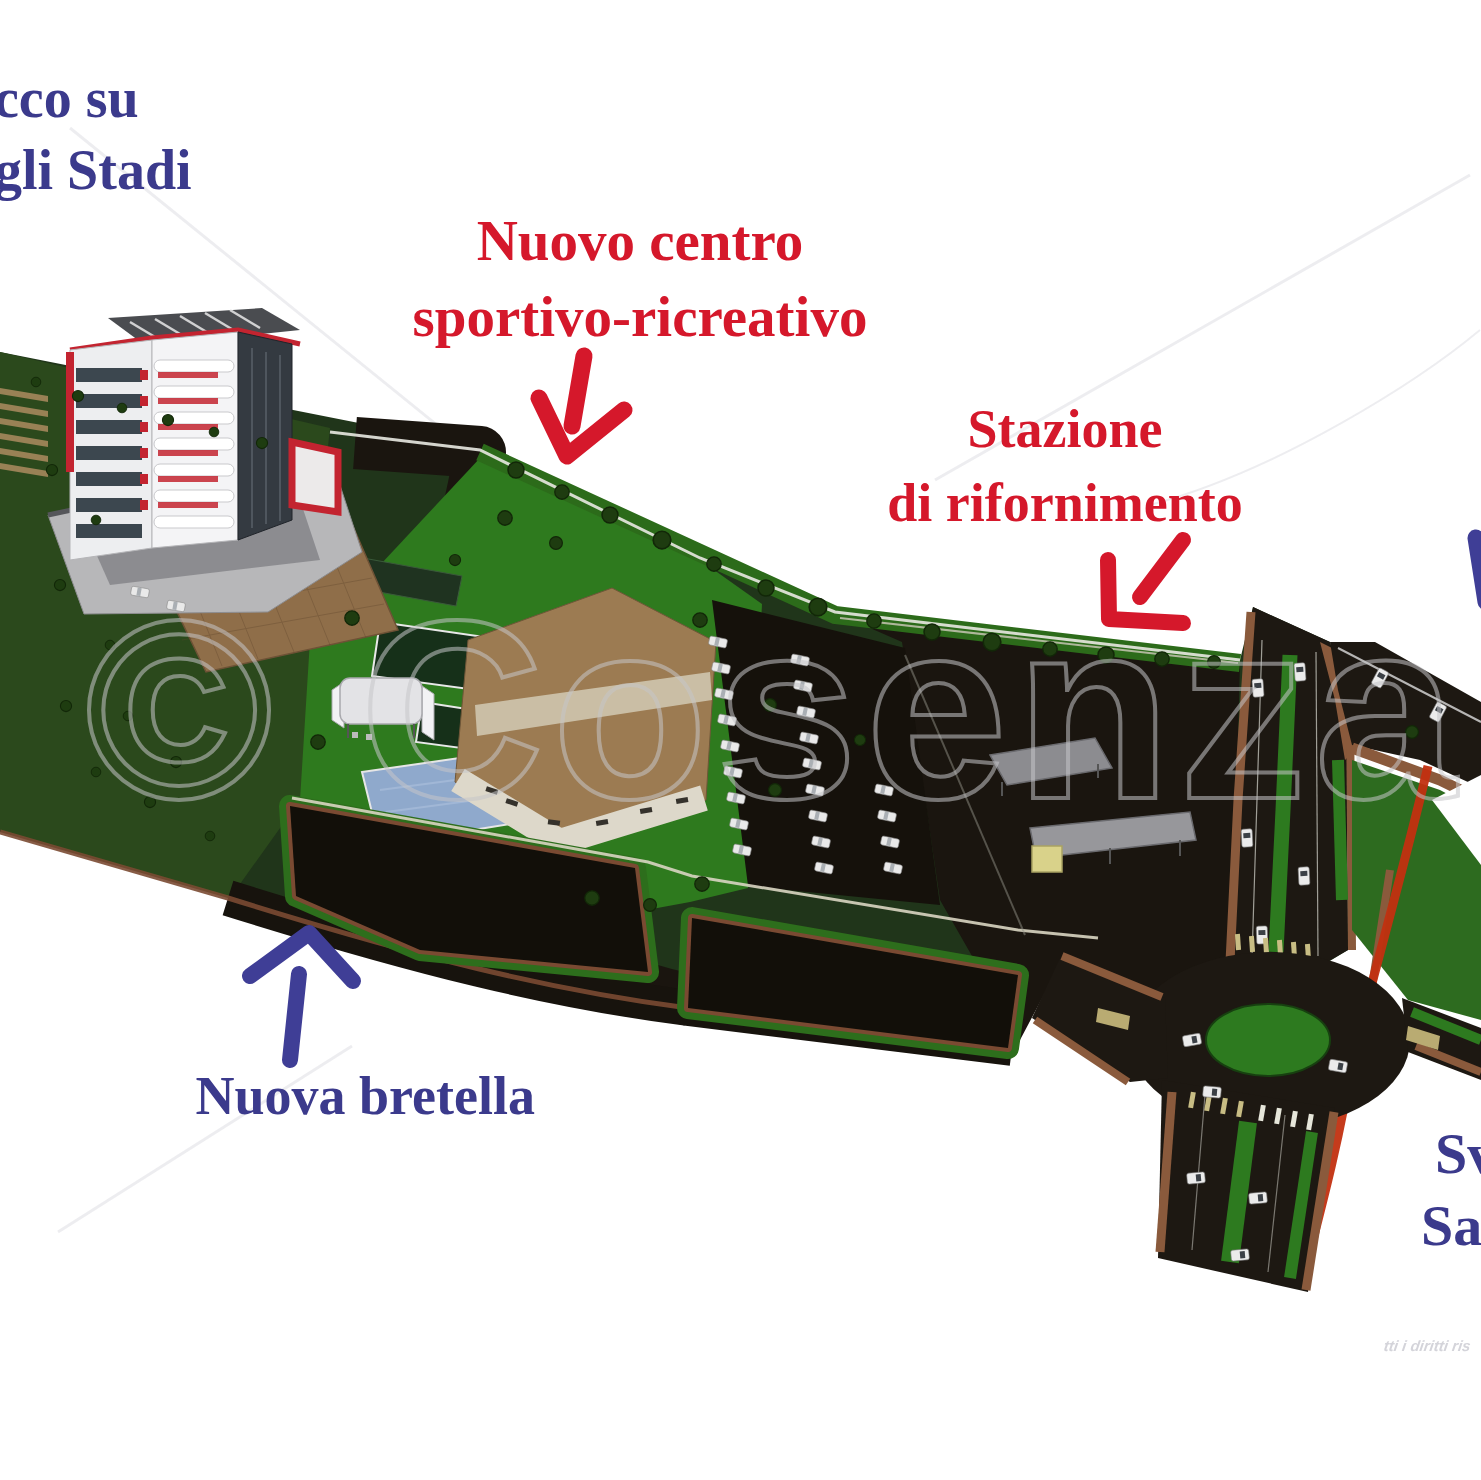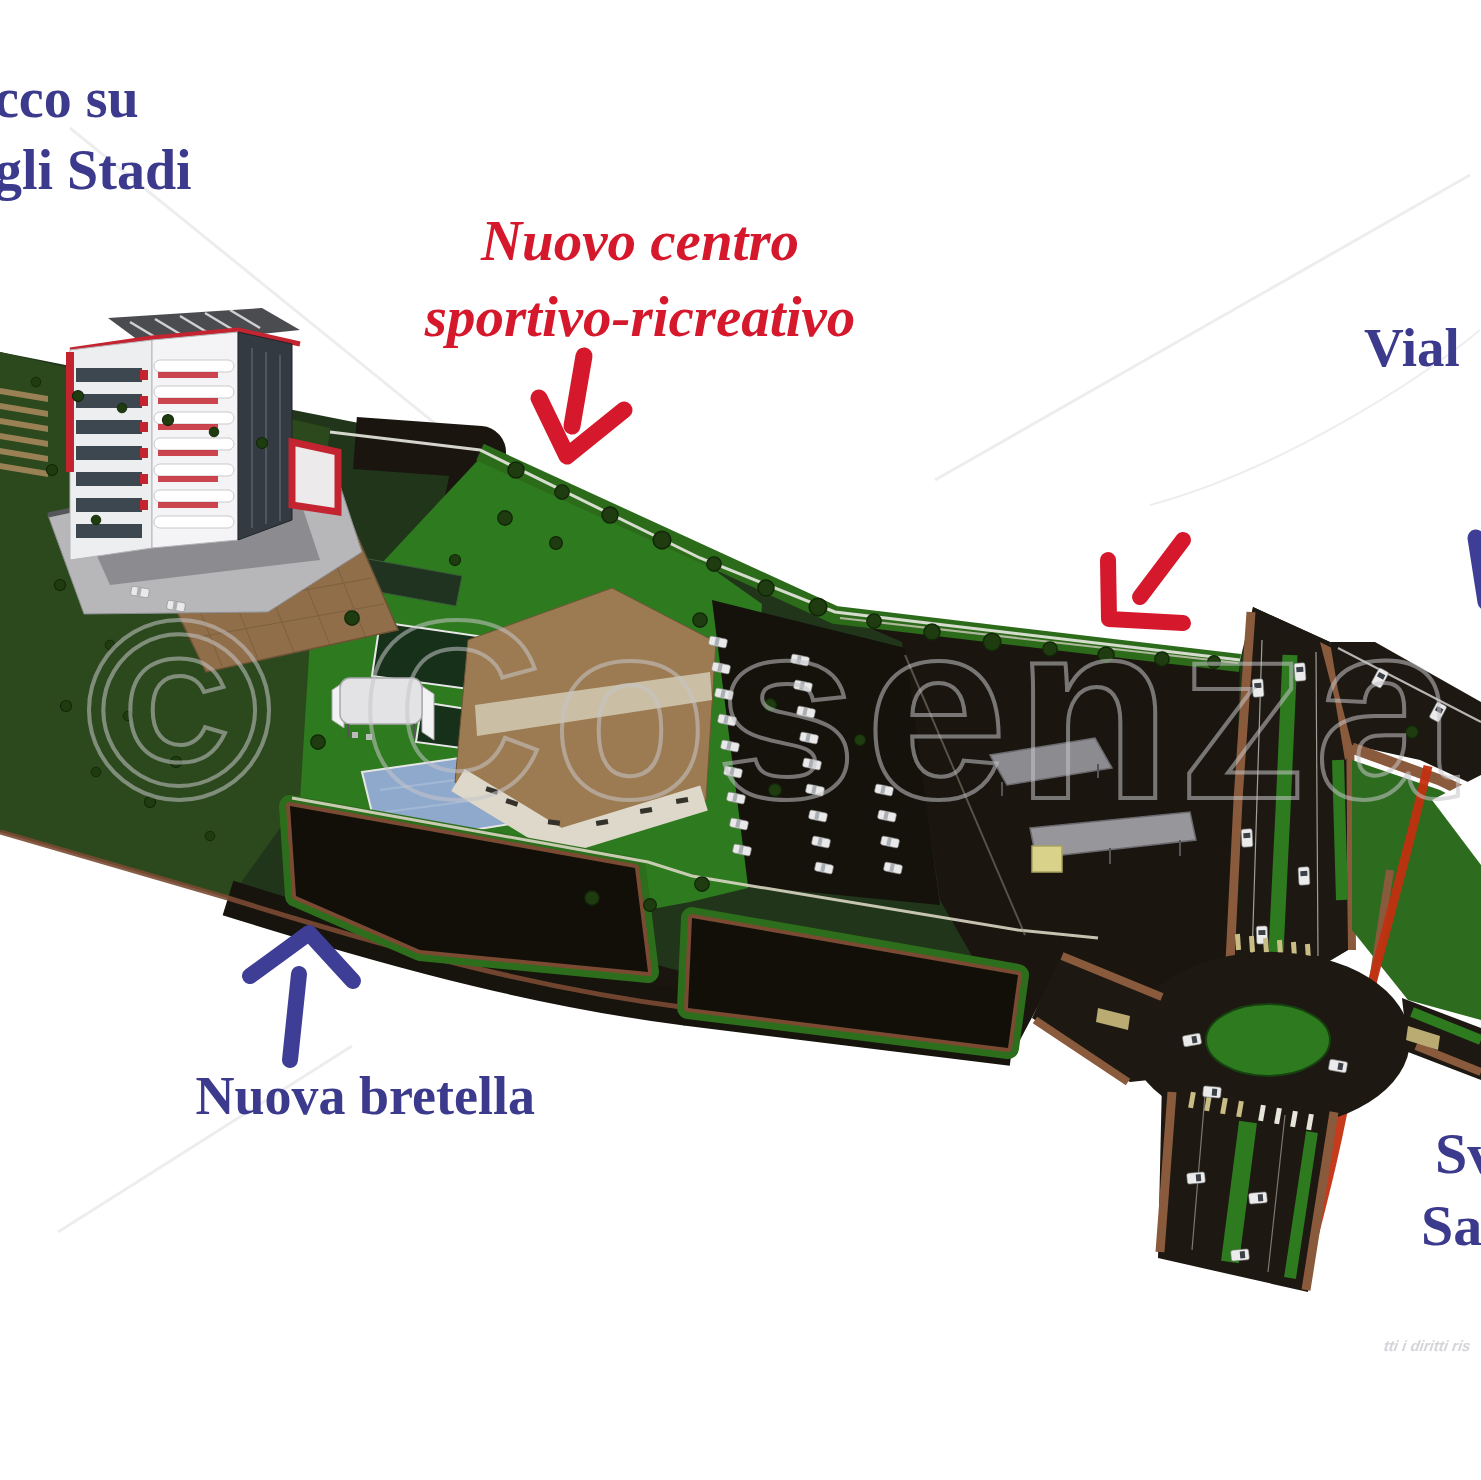--- a/index.html
+++ b/index.html
@@ -4,21 +4,21 @@
 <style>
   html,body{margin:0;padding:0;background:#ffffff;}
   #canvas{position:relative;width:1481px;height:1480px;overflow:hidden;background:#ffffff;
           font-family:"Liberation Serif", serif;}
   #scene{position:absolute;left:0;top:0;width:1481px;height:1480px;}
   .label{position:absolute;font-weight:bold;white-space:nowrap;}
   .label .ln{white-space:nowrap;}
   .blue{color:#3b3a8c;}
   .red{color:#d5182b;}
   #lbl-stadi{left:-6px;top:62px;font-size:56px;line-height:72px;text-align:left;}
-  #lbl-nuovo{left:340px;top:203px;width:600px;font-size:57px;line-height:76px;text-align:center;font-style:italic;}
+  #lbl-nuovo{left:340px;top:203px;width:600px;font-size:57px;line-height:76px;text-align:center;}
   #lbl-stazione{left:820px;top:392px;width:490px;font-size:54px;line-height:74px;text-align:center;}
   #lbl-viale{left:1364px;top:308px;font-size:55px;line-height:80px;text-align:left;}
   #lbl-bretella{left:40px;top:1058px;width:495px;font-size:54px;line-height:76px;text-align:right;}
   #lbl-svincolo{left:1421px;top:1118px;font-size:58px;line-height:72px;text-align:left;}
   #lbl-svincolo .indent14{margin-left:14px;}
   #rights{position:absolute;left:1384px;top:1337px;font-family:"Liberation Sans",sans-serif;
           font-size:15px;font-style:italic;font-weight:bold;color:#d4d4da;transform:skewX(-8deg);}
 </style>
 </head>
 <body>
@@ -395,23 +395,26 @@
 <div class="label blue" id="lbl-stadi">
   <div class="ln">cco su</div>
   <div class="ln">gli Stadi</div>
 </div>
 
 <div class="label red" id="lbl-nuovo">
   <div class="ln">Nuovo centro</div>
   <div class="ln">sportivo-ricreativo</div>
 </div>
 
+<div class="label red" id="lbl-stazione">
+  <div class="ln">Stazione</div>
+  <div class="ln">di rifornimento</div>
+</div>
 
 <div class="label blue" id="lbl-viale">
-  <div class="ln">Vial</div>
 </div>
 
 <div class="label blue" id="lbl-bretella">
   <div class="ln">Nuova bretella</div>
 </div>
 
 <div class="label blue" id="lbl-svincolo">
   <div class="ln indent14">Sv</div>
   <div class="ln">Sa</div>
 </div>

